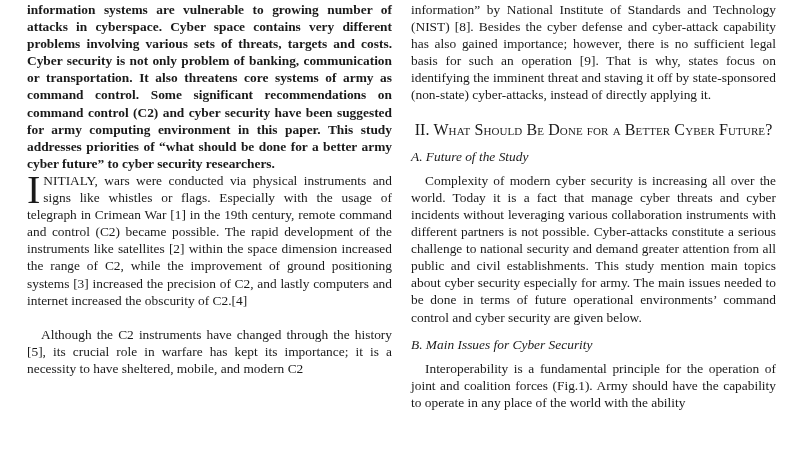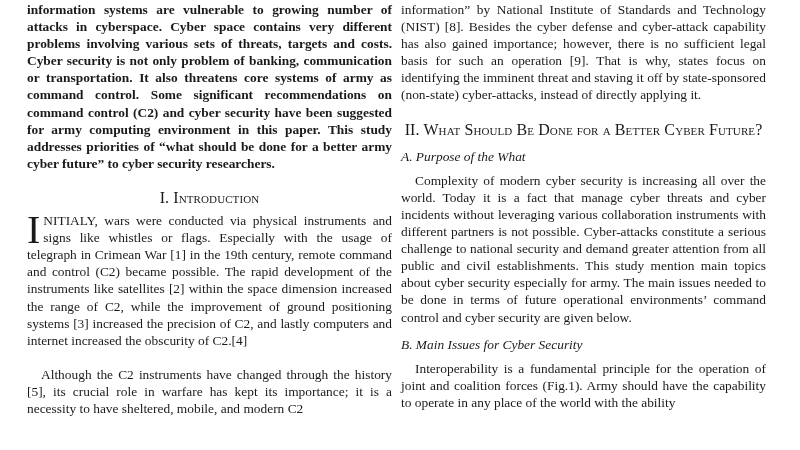--- a/index.html
+++ b/index.html
@@ -9,21 +9,21 @@
     color: #1a1a1a;
   }
   .col {
     position: absolute; top: 0;
     width: 365px;
     font-size: 13.4px;
     line-height: 17.1px;
     text-align: justify;
   }
   .col-left { left: 27px; }
-  .col-right { left: 401px; width: 365px; }
+  .col-right { left: 411px; width: 365px; }
 
   .abstract { font-weight: bold; margin: 0; padding-top: 1px; }
   .index-terms { font-weight: bold; margin: 18px 0 0 0; text-indent: 14px; }
   .index-terms .lbl { font-style: italic; }
 
   .section-heading {
     text-align: center; font-variant: small-caps; font-weight: normal;
     font-size: 16px; margin: 17px 0 6px 0; letter-spacing: 0.1px;
   }
   .para { margin: 0; text-indent: 14px; }
@@ -36,32 +36,31 @@
   .subhead { font-style: italic; margin: 10px 0 7px 0; text-align: left; }
   .right-first { margin: 0; padding-top: 1px; }
 </style>
 </head>
 <body>
 
 <div class="col col-left">
   <p class="abstract">information systems are vulnerable to growing number of attacks in cyberspace. Cyber space contains very different problems involving various sets of threats, targets and costs. Cyber security is not only problem of banking, communication or transportation. It also threatens core systems of army as command control. Some significant recommendations on command control (C2) and cyber security have been suggested for army computing environment in this paper. This study addresses priorities of “what should be done for a better army cyber future” to cyber security researchers.</p>
 
 
-  <h2 class="section-heading">I. Introduction</h2>
 
   <p class="dropcap-para"><span class="dropcap">I</span><span>NITIALY, wars were conducted via physical instruments and signs like whistles or flags. Especially with the usage of telegraph in Crimean War [1] in the 19th century, remote command and control (C2) became possible. The rapid development of the instruments like satellites [2] within the space dimension increased the range of C2, while the improvement of ground positioning systems [3] increased the precision of C2, and lastly computers and internet increased the obscurity of C2.[4]</span></p>
 
   <div class="gap"></div>
 
   <p class="para">Although the C2 instruments have changed through the history [5], its crucial role in warfare has kept its importance; it is a necessity to have sheltered, mobile, and modern C2</p>
 </div>
 
 <div class="col col-right">
   <p class="right-first">information” by National Institute of Standards and Technology (NIST) [8]. Besides the cyber defense and cyber-attack capability has also gained importance; however, there is no sufficient legal basis for such an operation [9]. That is why, states focus on identifying the imminent threat and staving it off by state-sponsored (non-state) cyber-attacks, instead of directly applying it.</p>
 
   <h2 class="section-heading">II. What Should Be Done for a Better Cyber Future?</h2>
 
-  <div class="subhead">A. Purpose of the What</div>
+  <div class="subhead">A. Future of the Study</div>
   <p class="para">Complexity of modern cyber security is increasing all over the world. Today it is a fact that manage cyber threats and cyber incidents without leveraging various collaboration instruments with different partners is not possible.  Cyber-attacks constitute a serious challenge to national security and demand greater attention from all public and civil establishments. This study mention main topics about cyber security especially for army. The main issues needed to be done in terms of future operational environments’ command control and cyber security are given below.</p>
 
   <div class="subhead">B. Main Issues for Cyber Security</div>
   <p class="para">Interoperability is a fundamental principle for the operation of joint and coalition forces (Fig.1). Army should have the capability to operate in any place of the world with the ability</p>
 </div>
 
 </body></html>

